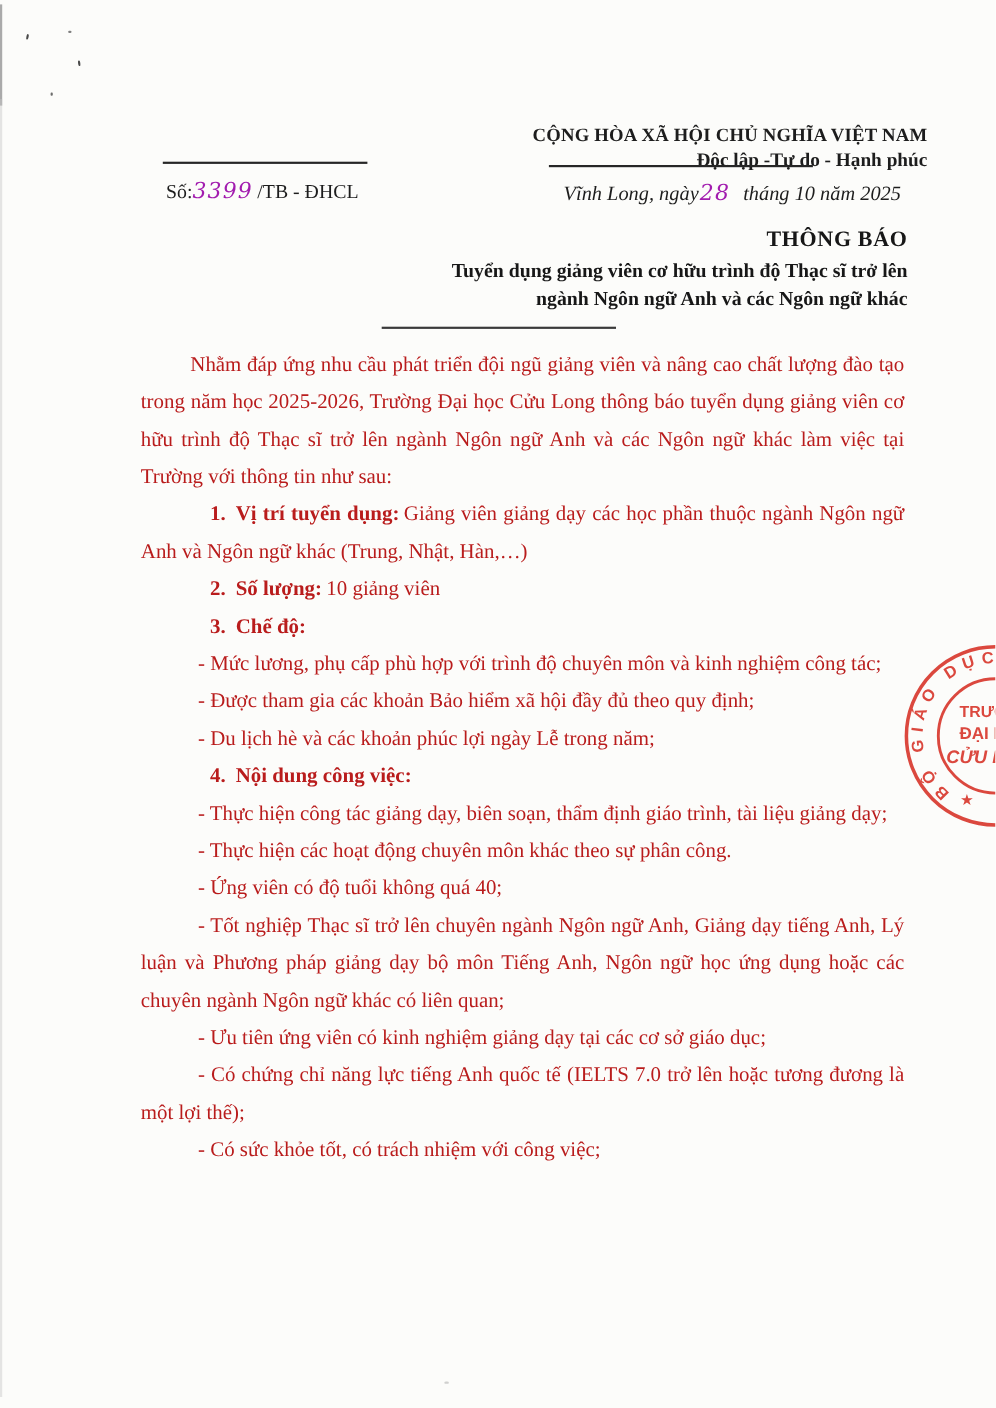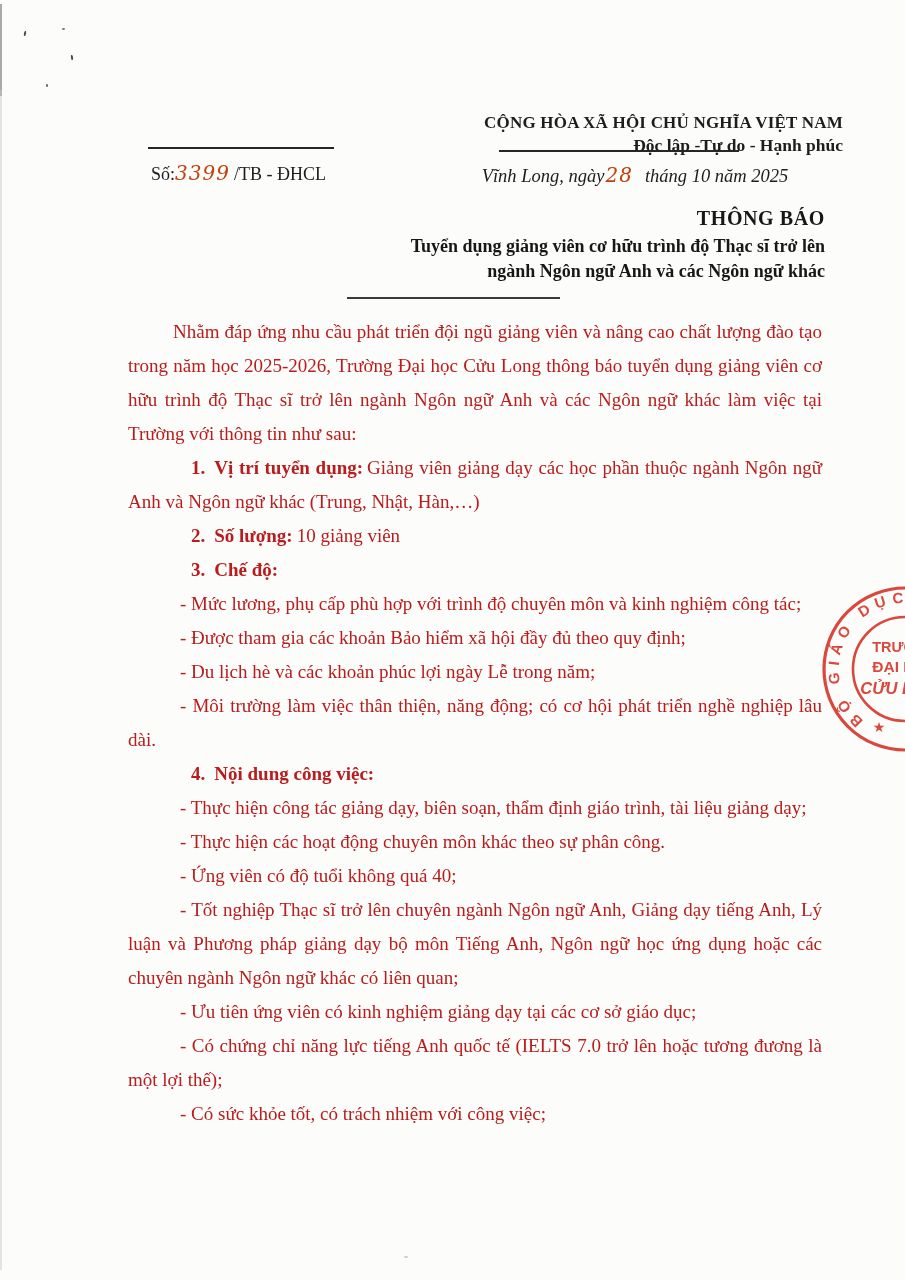--- a/index.html
+++ b/index.html
@@ -19,27 +19,27 @@
   .speck.s2{left:62px;top:28px;width:3px;height:2px;opacity:.7;}
   .speck.s3{left:71px;top:55px;width:2px;height:5px;transform:rotate(-8deg);}
   .speck.s4{left:46px;top:84px;width:2px;height:3px;opacity:.8;}
   .speck.s5{left:404px;top:1256px;width:4px;height:2px;opacity:.25;}
   
   .hdr-left{position:absolute;left:92px;top:96px;width:315px;text-align:center;line-height:22px;}
   .hdr-left .l1{font-size:16px;letter-spacing:.2px;}
   .hdr-left .l2{font-size:18px;font-weight:bold;letter-spacing:.2px;}
   .rule-left{position:absolute;left:148px;top:147px;width:186px;border-top:2px solid #262626;}
   .doc-num{position:absolute;left:151px;top:161px;font-size:18px;white-space:nowrap;}
-  .hand{font-family:"DejaVu Serif",serif;font-style:italic;font-size:20px;letter-spacing:1px;color:#c2410c;}
+  .hand{font-family:"DejaVu Serif",serif;font-style:italic;font-size:20px;letter-spacing:1px;color:#a21caf;}
   .doc-num .suffix{margin-left:4px;}
   .hdr-right{position:absolute;left:425px;top:112px;width:418px;text-align:right;line-height:22px;}
   .hdr-right .l1{font-size:17px;font-weight:bold;letter-spacing:.2px;}
   .hdr-right .l2{font-size:17.5px;font-weight:bold;}
   .rule-right{position:absolute;left:499px;top:150px;width:240px;border-top:2px solid #262626;}
-  .date-line{position:absolute;left:440px;top:163px;width:390px;text-align:center;font-style:italic;font-size:18.5px;white-space:nowrap;}
+  .date-line{position:absolute;left:429px;top:163px;width:390px;text-align:right;font-style:italic;font-size:18.5px;white-space:nowrap;}
   .date-line .day{margin:0 12px 0 1px;}
   
   .title-block{position:absolute;left:85px;top:207px;width:740px;text-align:right;font-weight:bold;color:#171717;}
   .title-block .t1{font-size:20px;letter-spacing:.6px;}
   .title-block .t2{font-size:18px;margin-top:6px;}
   .title-block .t3{font-size:18px;margin-top:4px;}
   .rule-title{position:absolute;left:347px;top:297px;width:213px;border-top:2px solid #3a3a3a;}
   
   .body-text{
     position:absolute;left:128px;top:315px;width:694px;
@@ -90,21 +90,20 @@
   <div class="rule-title"></div>
 
   <div class="body-text" id="paragraphs">
       <p class="indent"><span>Nhằm đáp ứng nhu cầu phát triển đội ngũ giảng viên và nâng cao chất lượng đào tạo trong năm học 2025-2026, Trường Đại học Cửu Long thông báo tuyển dụng giảng viên cơ hữu trình độ Thạc sĩ trở lên ngành Ngôn ngữ Anh và các Ngôn ngữ khác làm việc tại Trường với thông tin như sau:</span></p>
       <p class="num"><span class="num-n">1.</span><span class="num-l">Vị trí tuyển dụng:</span><span>Giảng viên giảng dạy các học phần thuộc ngành Ngôn ngữ Anh và Ngôn ngữ khác (Trung, Nhật, Hàn,…)</span></p>
       <p class="num"><span class="num-n">2.</span><span class="num-l">Số lượng:</span><span>10 giảng viên</span></p>
       <p class="num"><span class="num-n">3.</span><span class="num-l">Chế độ:</span><span></span></p>
       <p class="dash"><span>- Mức lương, phụ cấp phù hợp với trình độ chuyên môn và kinh nghiệm công tác;</span></p>
       <p class="dash"><span>- Được tham gia các khoản Bảo hiểm xã hội đầy đủ theo quy định;</span></p>
       <p class="dash"><span>- Du lịch hè và các khoản phúc lợi ngày Lễ trong năm;</span></p>
-      <p class="dash"><span>- Môi trường làm việc thân thiện, năng động; có cơ hội phát triển nghề nghiệp lâu dài.</span></p>
       <p class="num"><span class="num-n">4.</span><span class="num-l">Nội dung công việc:</span><span></span></p>
       <p class="dash"><span>- Thực hiện công tác giảng dạy, biên soạn, thẩm định giáo trình, tài liệu giảng dạy;</span></p>
       <p class="dash"><span>- Thực hiện các hoạt động chuyên môn khác theo sự phân công.</span></p>
       <p class="dash"><span>- Ứng viên có độ tuổi không quá 40;</span></p>
       <p class="dash"><span>- Tốt nghiệp Thạc sĩ trở lên chuyên ngành Ngôn ngữ Anh, Giảng dạy tiếng Anh, Lý luận và Phương pháp giảng dạy bộ môn Tiếng Anh, Ngôn ngữ học ứng dụng hoặc các chuyên ngành Ngôn ngữ khác có liên quan;</span></p>
       <p class="dash"><span>- Ưu tiên ứng viên có kinh nghiệm giảng dạy tại các cơ sở giáo dục;</span></p>
       <p class="dash"><span>- Có chứng chỉ năng lực tiếng Anh quốc tế (IELTS 7.0 trở lên hoặc tương đương là một lợi thế);</span></p>
       <p class="dash"><span>- Có sức khỏe tốt, có trách nhiệm với công việc;</span></p>
     </div>
 

